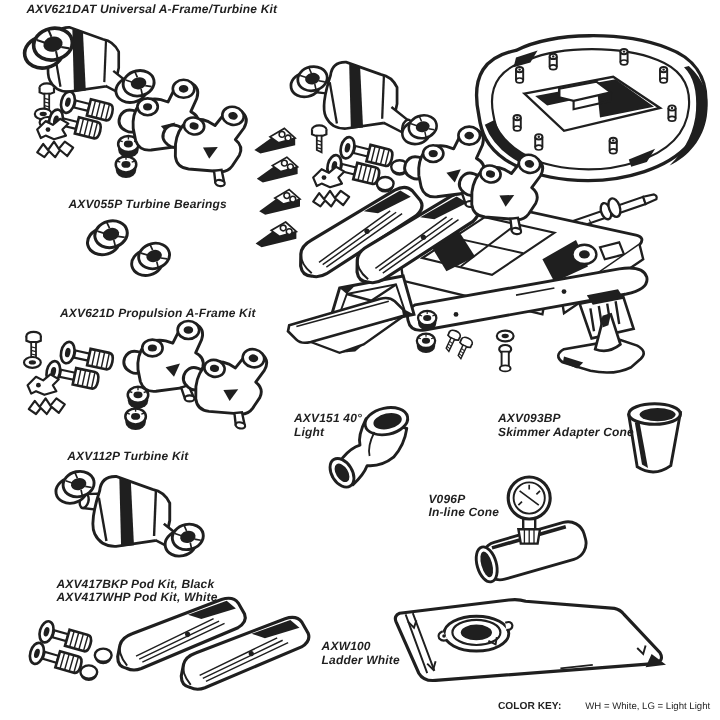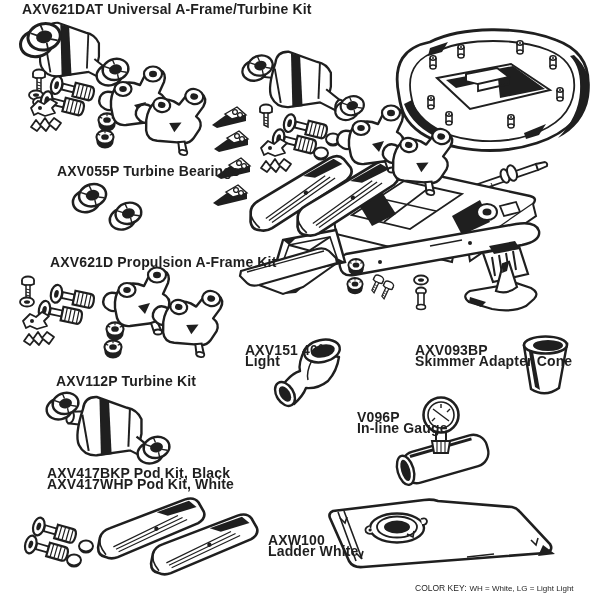--- a/index.html
+++ b/index.html
@@ -1,22 +1,22 @@
 <!DOCTYPE html>
 <html><head>
 <meta charset="utf-8">
 <style>
   html,body{margin:0;padding:0;background:#ffffff;}
   body{width:600px;height:600px;font-family:"Liberation Sans",sans-serif;}
   #canvas{position:relative;width:600px;height:600px;background:#ffffff;overflow:hidden;}
   svg.art{position:absolute;left:0;top:0;}
-  .lbl{position:absolute;font-size:14px;font-weight:bold;color:#1f1f1f;
-       white-space:nowrap;letter-spacing:.15px;line-height:10.5px;}
+  .lbl{position:absolute;font-size:10px;font-weight:bold;color:#1f1f1f;
+       white-space:nowrap;letter-spacing:.15px;line-height:10.5px;font-style:italic;}
   .key{position:absolute;font-size:8px;color:#1f1f1f;white-space:nowrap;line-height:10px;}
-  .key .k-title{font-weight:normal;font-size:8.5px;margin-right:3px;text-align:center;}
+  .key .k-title{font-weight:bold;font-size:8.5px;margin-right:20px;text-align:center;}
 </style>
 </head>
 <body>
 
 <div id="canvas">
 
   <svg class="art" width="600" height="600" viewBox="0 0 600 600">
     <defs>
       <g id="sym-bearing">
         <ellipse cx="-4" cy="2" rx="13" ry="10.5" fill="#fff" stroke="#1f1f1f" stroke-width="2.4"></ellipse>
@@ -302,38 +302,38 @@
       <circle cx="370" cy="530" r="1.5" fill="#1f1f1f"></circle>
       <path d="M407,534 L413,537 L414,531" fill="none" stroke="#1f1f1f" stroke-width="1.6"></path>
     </g>
   </svg>
 
   <div class="lbl" style="left:22px;top:4px">AXV621DAT Universal A-Frame/Turbine Kit</div>
   <div class="lbl" style="left:57px;top:166px">AXV055P Turbine Bearings</div>
   <div class="lbl" style="left:50px;top:257px">AXV621D Propulsion A-Frame Kit</div>
   <div class="lbl" style="left:56px;top:376px">AXV112P Turbine Kit</div>
 
-  <div class="lbl" style="left:47px;top:468px">
+  <div class="lbl" style="left:47px;top:483px">
     <div>AXV417BKP Pod Kit, Black</div>
     <div>AXV417WHP Pod Kit, White</div>
   </div>
 
   <div class="lbl" style="left:245px;top:345px">
     <div>AXV151 40°</div>
     <div>Light</div>
   </div>
 
   <div class="lbl" style="left:415px;top:345px">
     <div>AXV093BP</div>
     <div>Skimmer Adapter Cone</div>
   </div>
 
   <div class="lbl" style="left:357px;top:412px">
     <div>V096P</div>
-    <div>In-line Gauge</div>
+    <div>In-line Cone</div>
   </div>
 
   <div class="lbl" style="left:268px;top:535px">
     <div>AXW100</div>
     <div>Ladder White</div>
   </div>
 
   <div class="key" style="left:415px;top:583px">
     <span class="k-title">COLOR KEY:</span><span>WH = White, LG = Light Light</span>
   </div>

